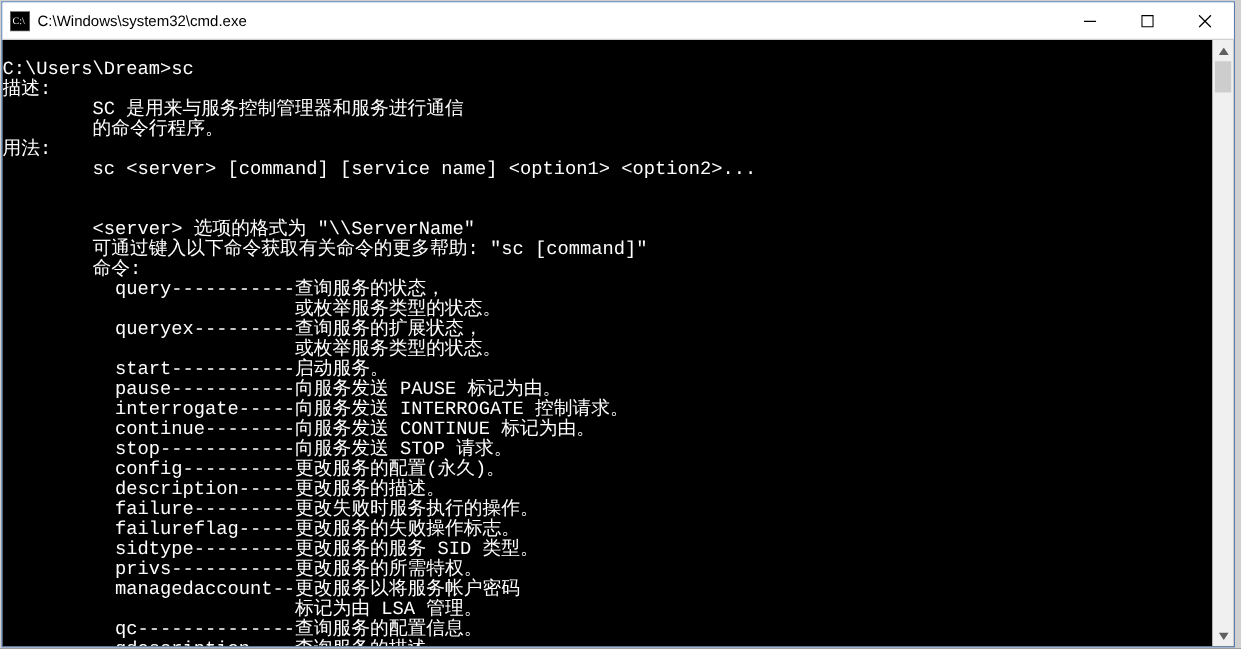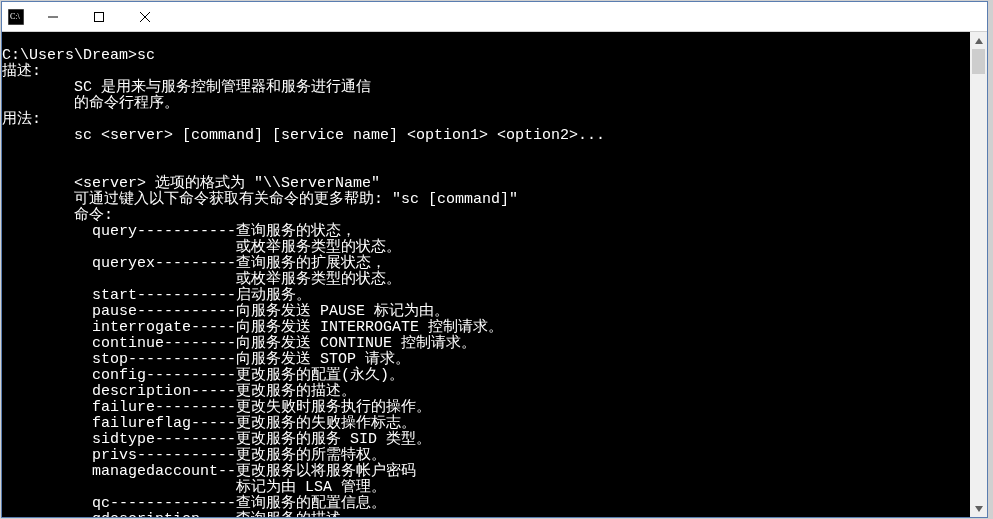--- a/index.html
+++ b/index.html
@@ -116,20 +116,21 @@
 
 <div class="window">
   <div class="titlebar">
     <span class="icon-wrap">
       <svg width="16" height="16" viewBox="0 0 16 16">
         <rect x="0" y="0" width="16" height="16" fill="#000"></rect>
         <rect x="0" y="0" width="16" height="16" fill="none" stroke="#888" stroke-width="1"></rect>
         <text x="2" y="10" font-size="8" fill="#fff" font-family="Consolas">C:\</text>
       </svg>
     </span>
+    <span class="title-text">C:\Windows\system32\cmd.exe</span>
     <div class="win-controls">
       <div class="win-btn">
         <svg width="10" height="10" viewBox="0 0 10 10">
             <line x1="0" y1="5" x2="10" y2="5"></line>
           </svg>
       </div>
       <div class="win-btn">
         <svg width="10" height="10" viewBox="0 0 10 10">
             <rect x="0.5" y="0.5" width="9" height="9"></rect>
           </svg>
@@ -156,21 +157,21 @@
 <span>        &lt;server&gt; 选项的格式为 "\\ServerName"</span>
 <span>        可通过键入以下命令获取有关命令的更多帮助: "sc [command]"</span>
 <span>        命令:</span>
 <span>          query-----------查询服务的状态，</span>
 <span>                          或枚举服务类型的状态。</span>
 <span>          queryex---------查询服务的扩展状态，</span>
 <span>                          或枚举服务类型的状态。</span>
 <span>          start-----------启动服务。</span>
 <span>          pause-----------向服务发送 PAUSE 标记为由。</span>
 <span>          interrogate-----向服务发送 INTERROGATE 控制请求。</span>
-<span>          continue--------向服务发送 CONTINUE 控制请求。</span>
+<span>          continue--------向服务发送 CONTINUE 标记为由。</span>
 <span>          stop------------向服务发送 STOP 请求。</span>
 <span>          config----------更改服务的配置(永久)。</span>
 <span>          description-----更改服务的描述。</span>
 <span>          failure---------更改失败时服务执行的操作。</span>
 <span>          failureflag-----更改服务的失败操作标志。</span>
 <span>          sidtype---------更改服务的服务 SID 类型。</span>
 <span>          privs-----------更改服务的所需特权。</span>
 <span>          managedaccount--更改服务以将服务帐户密码</span>
 <span>                          标记为由 LSA 管理。</span>
 <span>          qc--------------查询服务的配置信息。</span>

